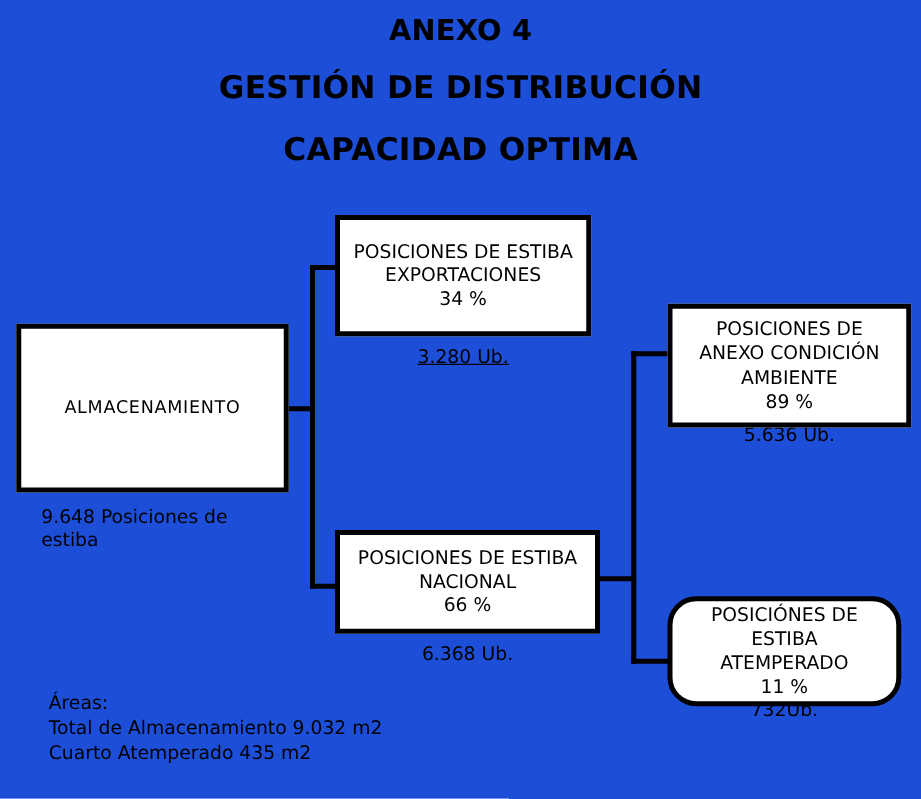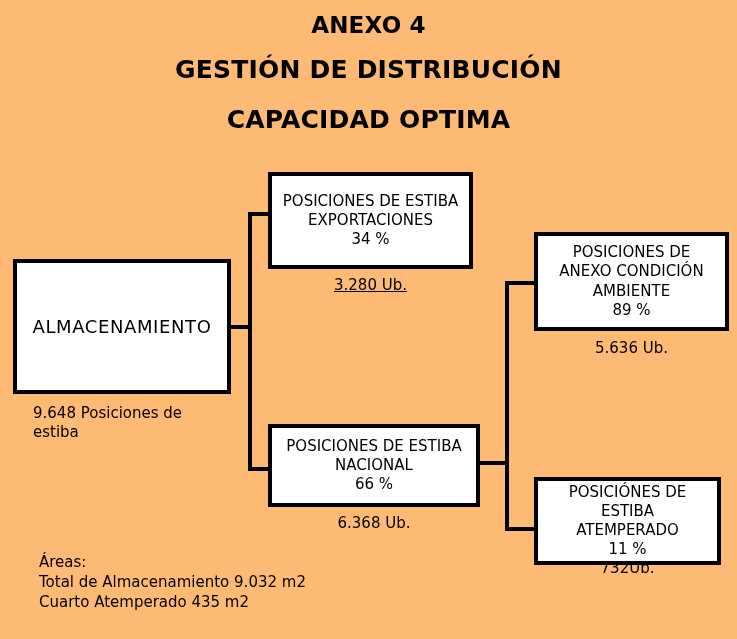--- a/index.html
+++ b/index.html
@@ -4,21 +4,21 @@
 <style>
   html, body {
     margin: 0;
     padding: 0;
     background: #ffffff;
   }
   #page {
     position: relative;
     width: 737px;
     height: 639px;
-    background: #fdba74;
+    background: #1d4ed8;
     overflow: hidden;
     font-family: "DejaVu Sans", "Liberation Sans", sans-serif;
     color: #000000;
   }
 
   
   .title-line {
     position: absolute;
     left: 0;
     width: 737px;
@@ -45,34 +45,34 @@
     text-align: center;
     font-size: 15px;
     line-height: 1.28;
     color: #000000;
     z-index: 3;
   }
   .node-box .node-line { display: block; white-space: nowrap; }
 
   #box-almacenamiento {
     left: 13px; top: 259px; width: 218px; height: 135px;
-    font-size: 18px;
+    font-size: 14px;
     letter-spacing: 0.6px;
   }
   #box-exportaciones {
     left: 268px; top: 172px; width: 205px; height: 97px;
   }
   #box-nacional {
     left: 268px; top: 424px; width: 212px; height: 83px;
   }
   #box-ambiente {
-    left: 534px; top: 232px; width: 195px; height: 99px;
+    left: 534px; top: 243px; width: 195px; height: 99px;
   }
   #box-atemperado {
-    left: 534px; top: 477px; width: 187px; height: 88px;
+    left: 534px; top: 477px; width: 187px; height: 88px; border-radius: 23px;
   }
 
   
   .caption {
     position: absolute;
     font-size: 15px;
     line-height: 1.25;
     color: #000000;
     z-index: 2;
     white-space: pre-line;

